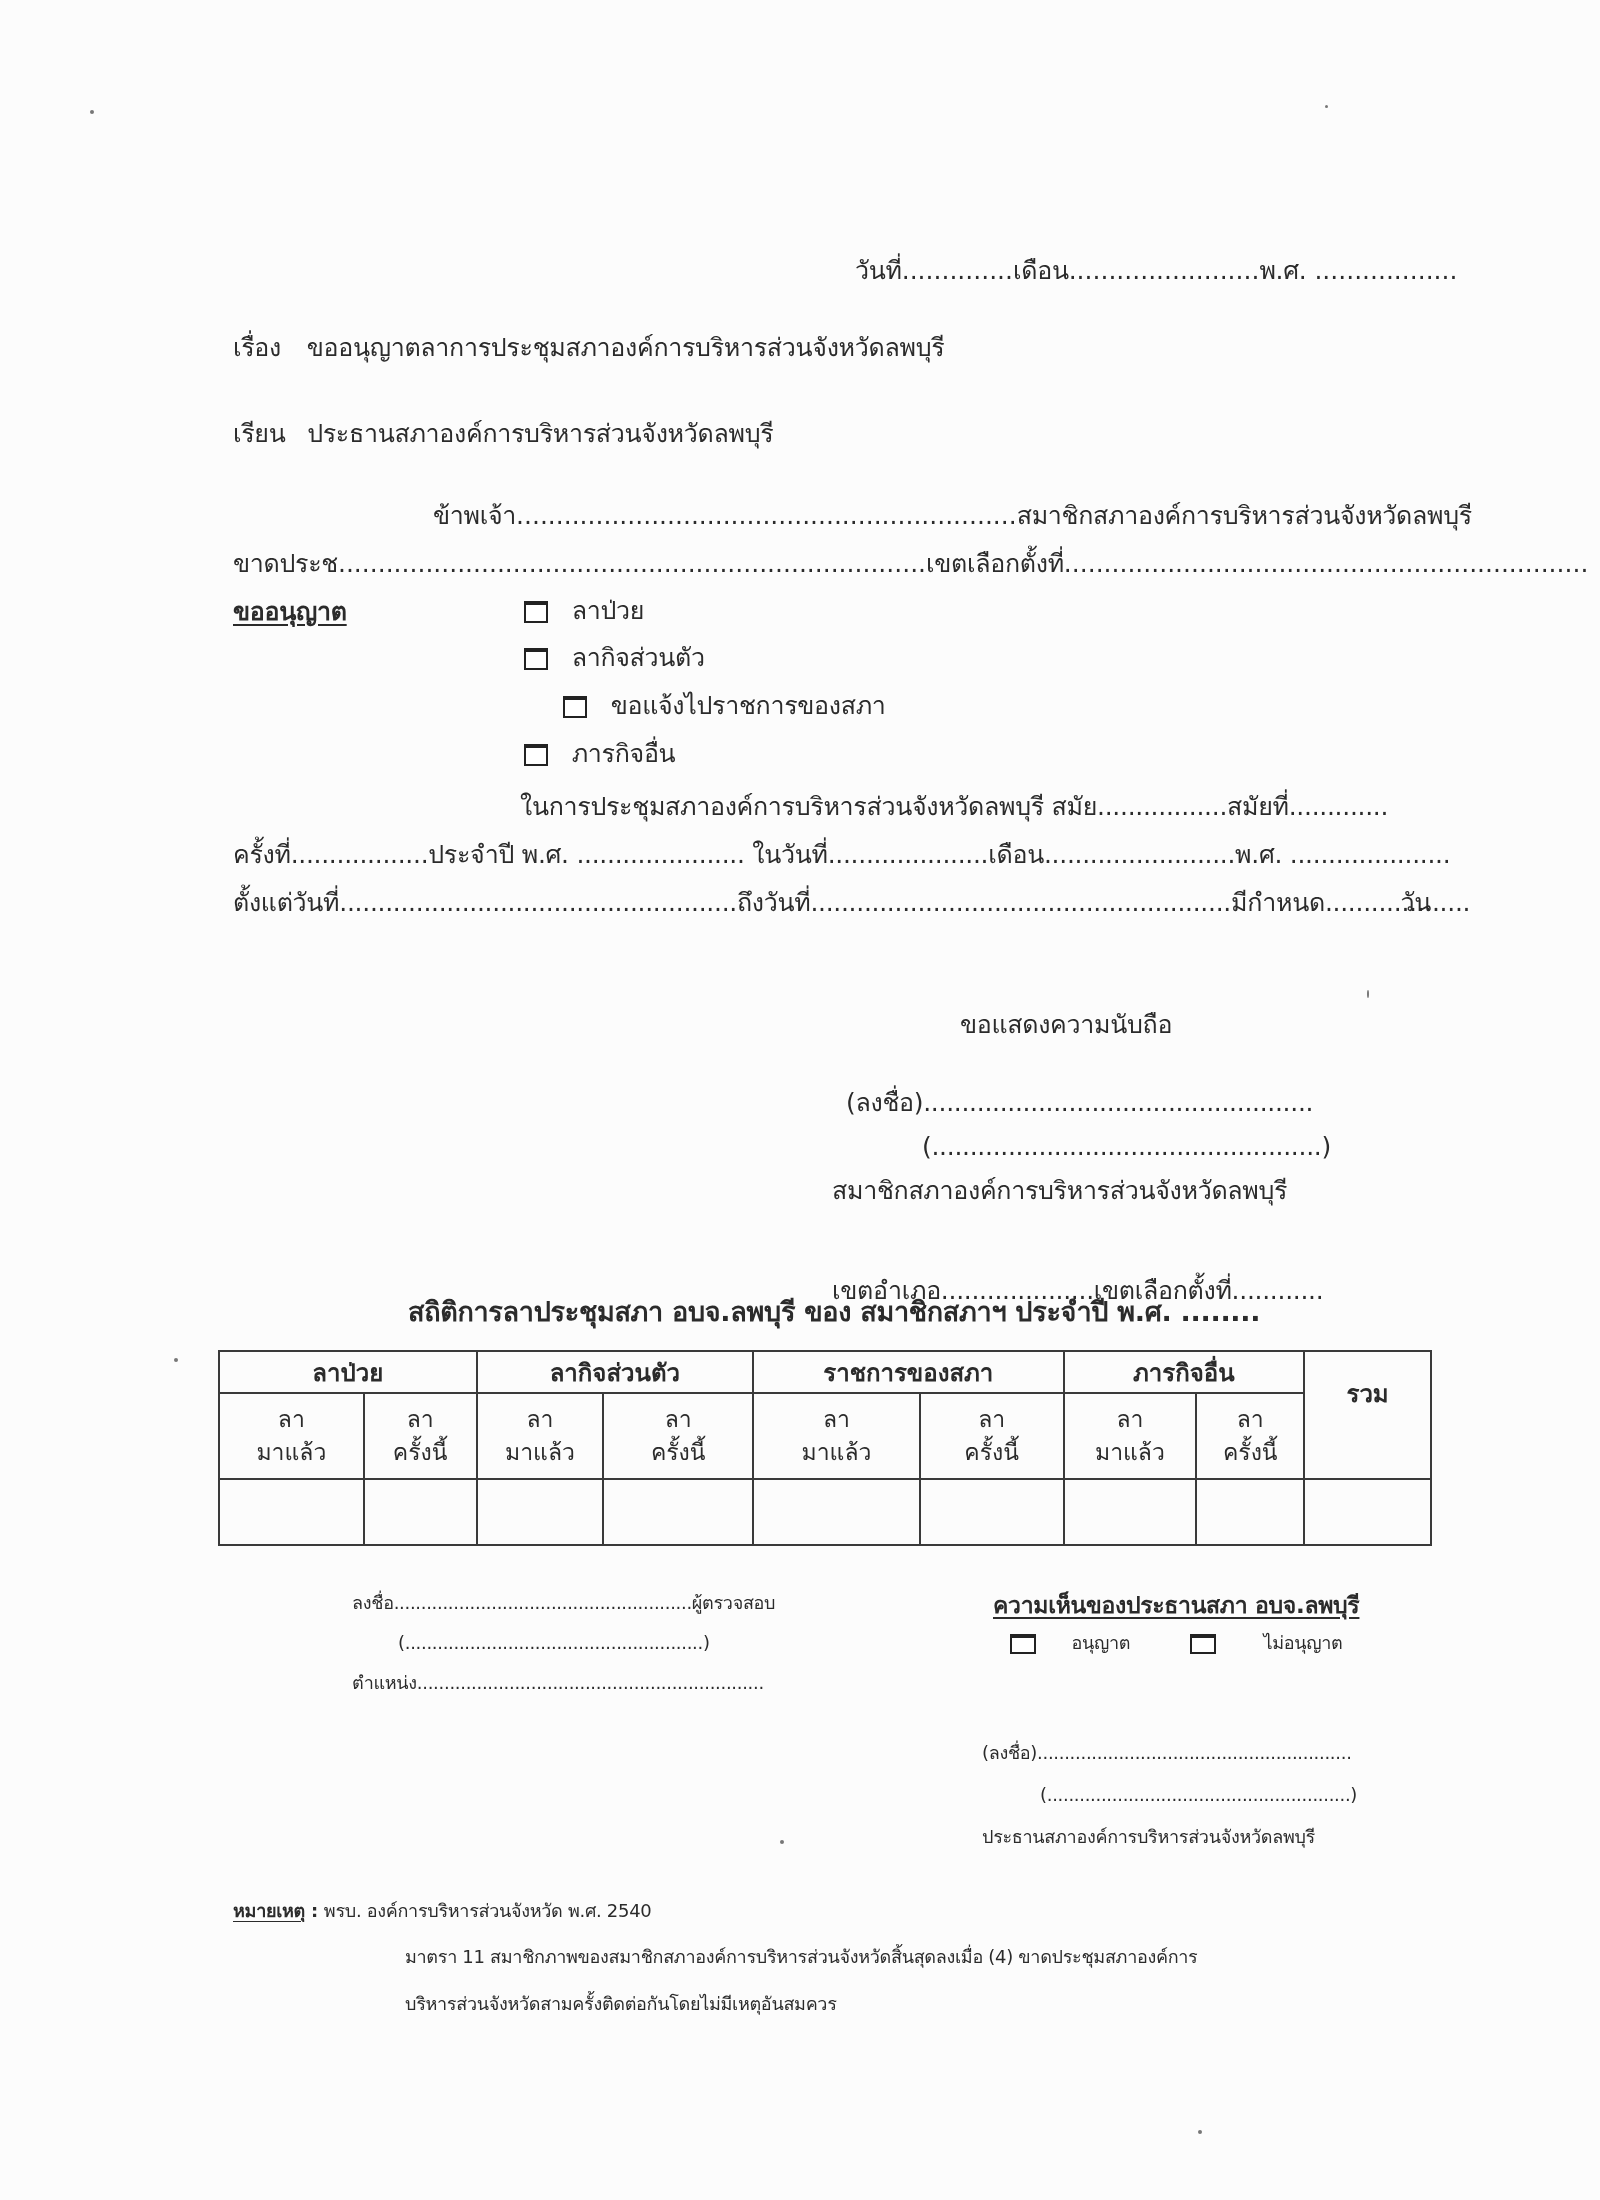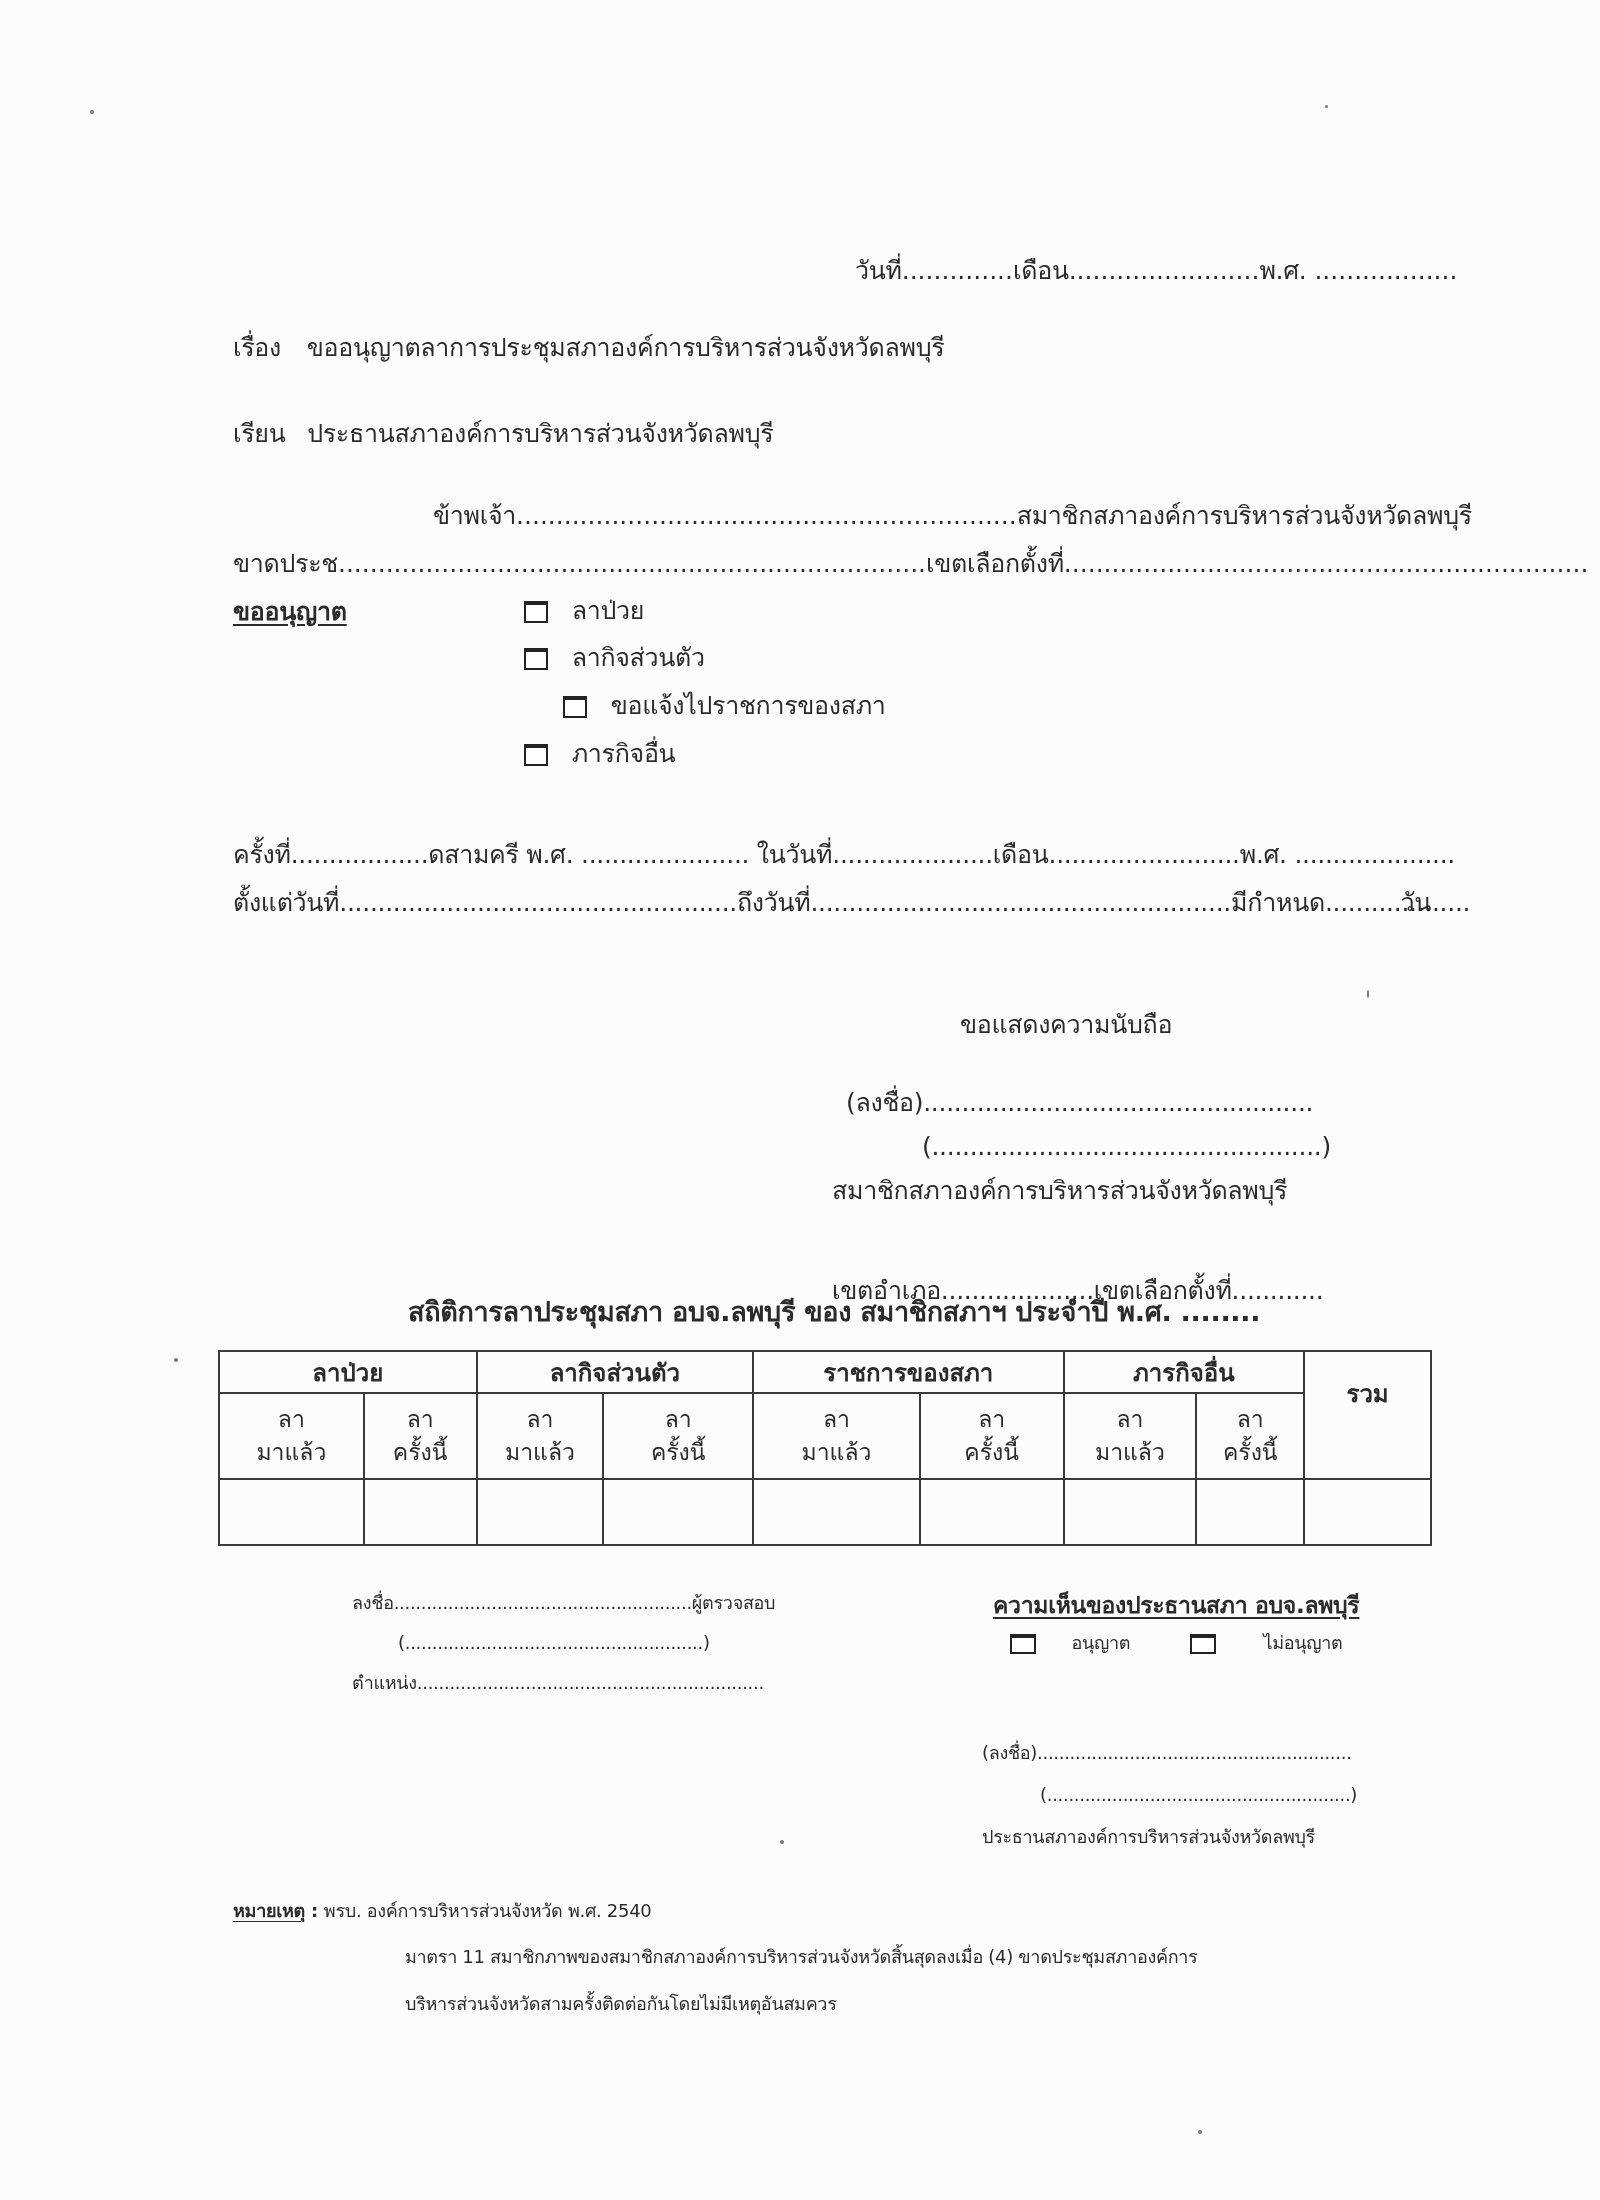--- a/index.html
+++ b/index.html
@@ -77,21 +77,22 @@
   </div>
   <div class="abs t" style="left:524px; top:691px;margin-left:39px;">
     <span class="cb"></span>
     <span style="margin-left:16px;">ขอแจ้งไปราชการของสภา</span>
   </div>
   <div class="abs t" style="left:524px; top:739px;">
     <span class="cb"></span>
     <span style="margin-left:16px;">ภารกิจอื่น</span>
   </div>
 
-  <div class="abs t" style="left:233px; top:840px;">ครั้งที่..................ดสามครี  พ.ศ. ...................... ในวันที่.....................เดือน.........................พ.ศ. .....................</div>
+  <div class="abs t" style="left:520px; top:792px;">ในการประชุมสภาองค์การบริหารส่วนจังหวัดลพบุรี  สมัย.................สมัยที่.............</div>
+  <div class="abs t" style="left:233px; top:840px;">ครั้งที่..................ประจำปี  พ.ศ. ...................... ในวันที่.....................เดือน.........................พ.ศ. .....................</div>
   <div class="abs t" style="left:233px; top:888px; width:1198px;">
     <span>ตั้งแต่วันที่....................................................ถึงวันที่.......................................................มีกำหนด...................</span>
     <span style="position:absolute; right:0;">วัน</span>
   </div>
 
   <div class="abs t" style="left:960px; top:1010px;">ขอแสดงความนับถือ</div>
   <div class="abs t" style="left:846px; top:1088px;">(ลงชื่อ)...................................................</div>
   <div class="abs t" style="left:922px; top:1132px;">(...................................................)</div>
   <div class="abs t" style="left:832px; top:1176px;">สมาชิกสภาองค์การบริหารส่วนจังหวัดลพบุรี</div>
   <div class="abs t" style="left:832px; top:1276px;">เขตอำเภอ....................เขตเลือกตั้งที่............</div>

